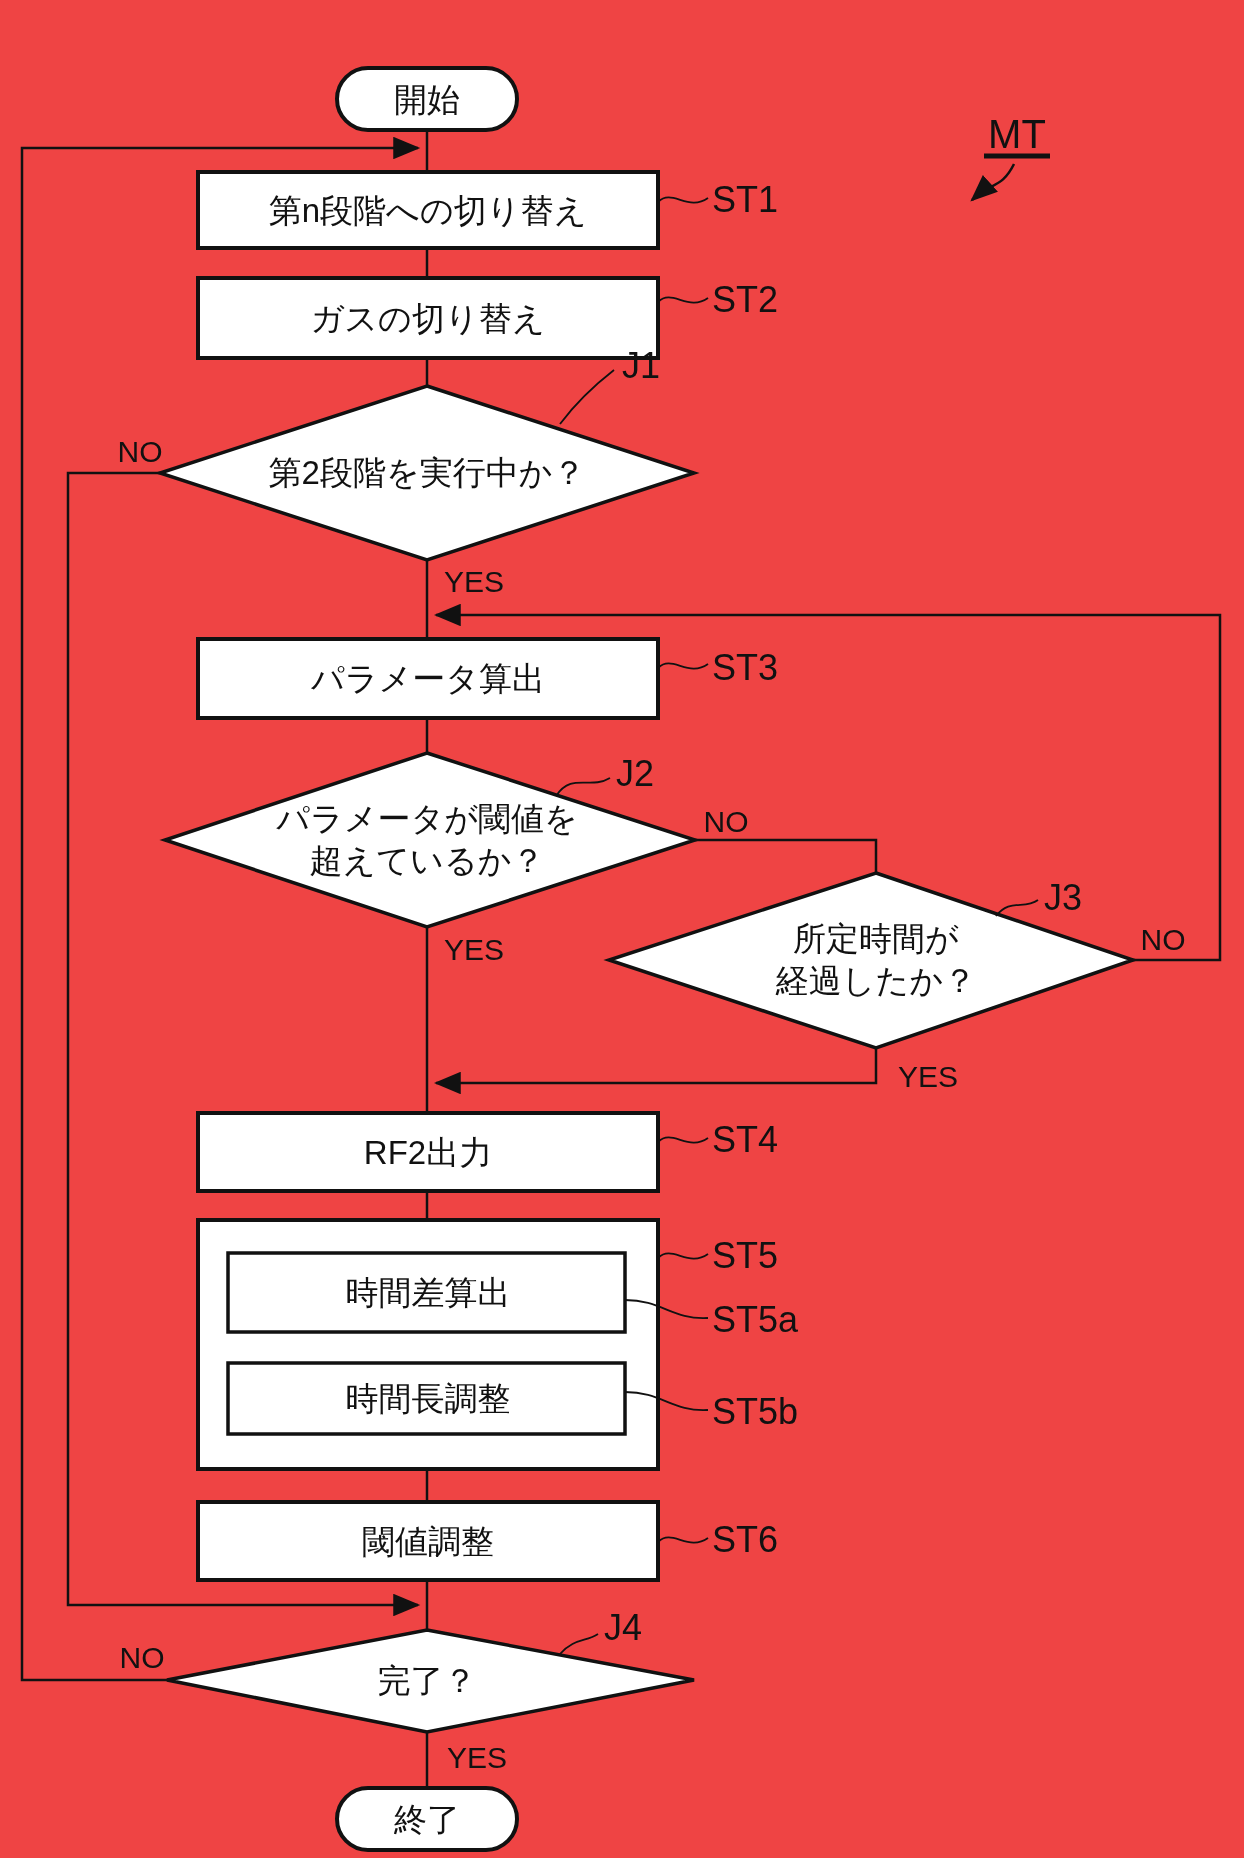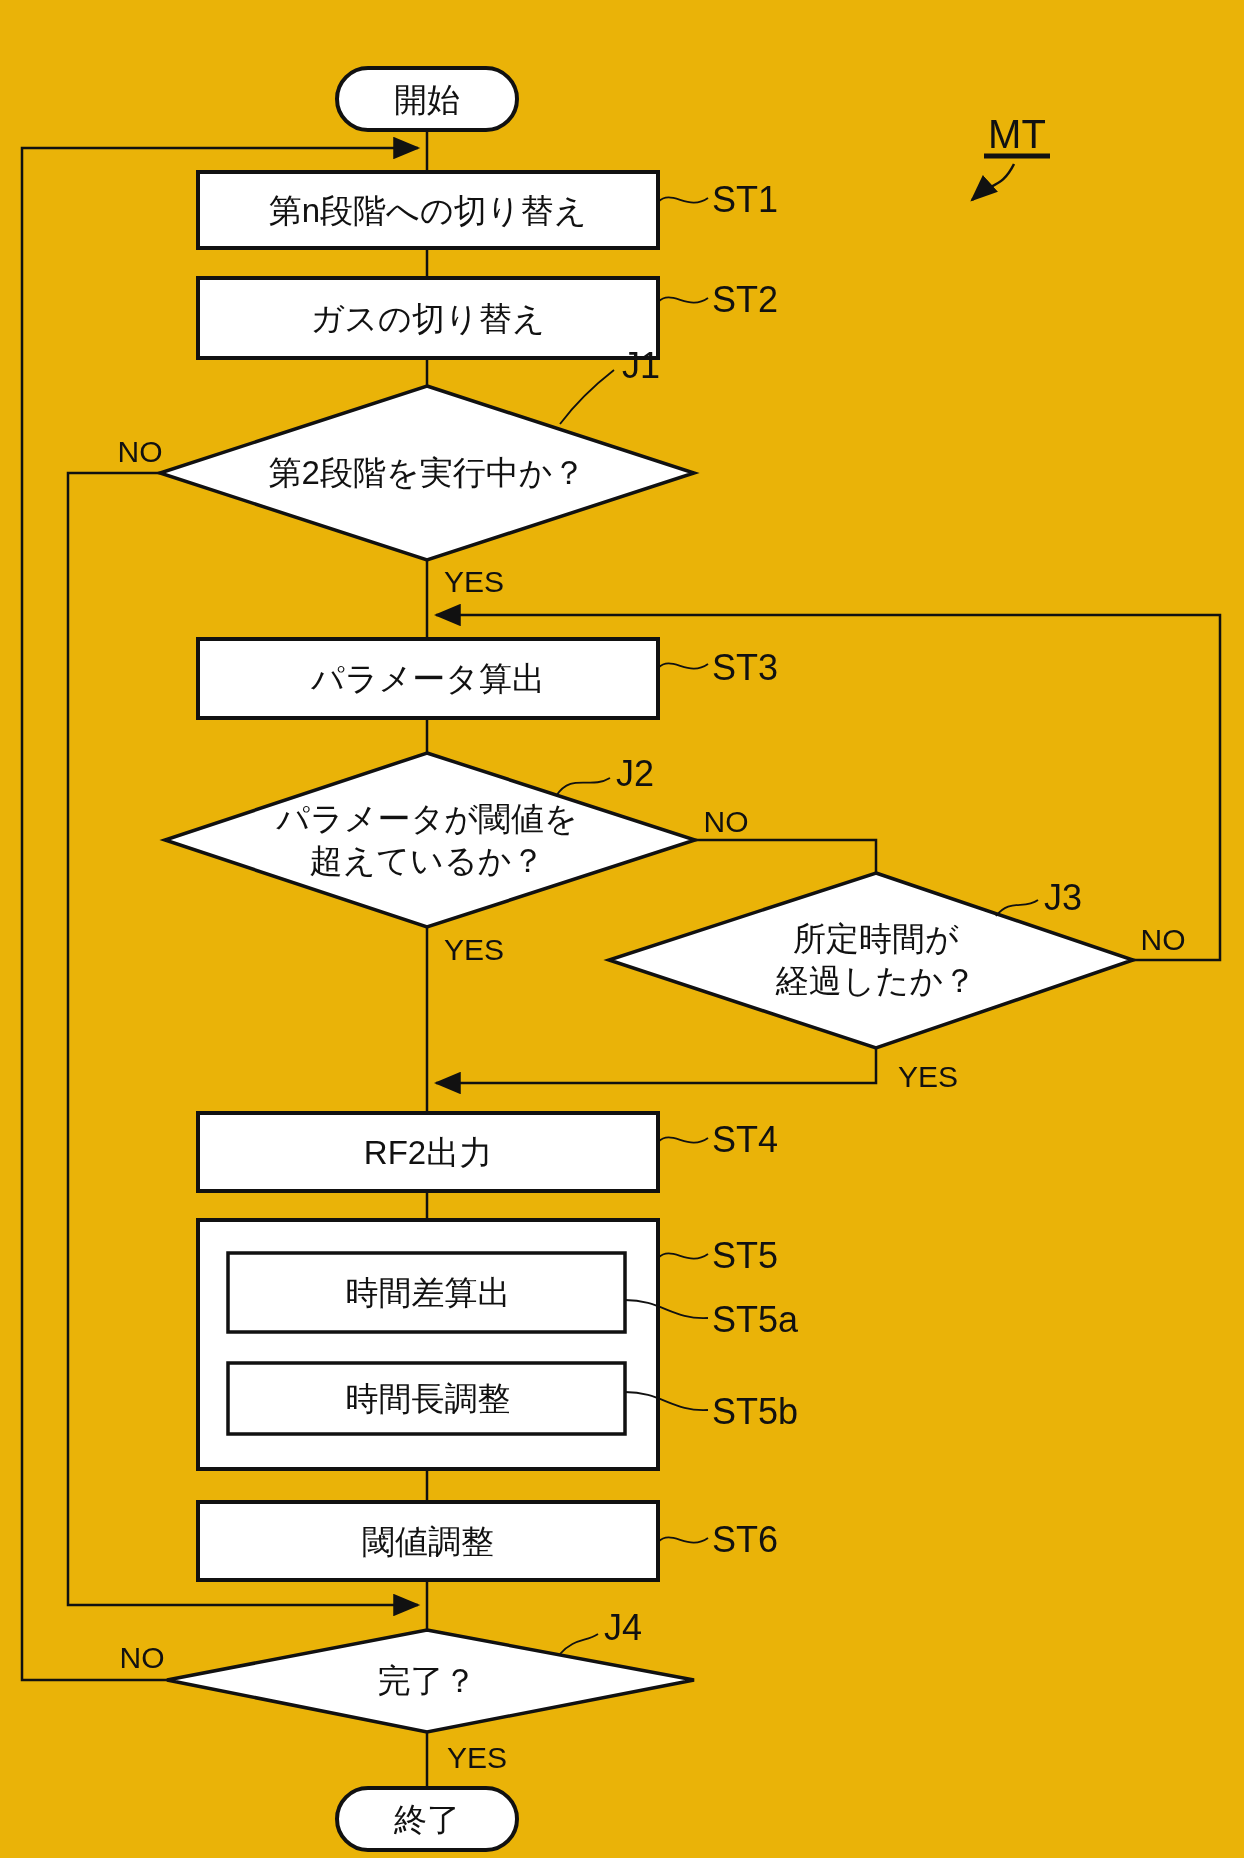--- a/index.html
+++ b/index.html
@@ -1,16 +1,16 @@
 <!DOCTYPE html>
 <html><head>
 <meta charset="utf-8">
 <style>
   html,body{margin:0;padding:0;background:#ffffff;}
-  #stage{position:relative;width:1244px;height:1858px;background:#eab308;overflow:hidden;}
+  #stage{position:relative;width:1244px;height:1858px;background:#ef4444;overflow:hidden;}
   svg{display:block;}
   text{font-family:"Liberation Sans","DejaVu Sans",sans-serif;fill:#111;}
   .node-text{font-size:33px;}
   .ref-label{font-size:36px;}
   .yn-label{font-size:30px;}
   .mt-label{font-size:40px;}
   .box{fill:#ffffff;stroke:#111;stroke-width:4;}
   .inner-box{fill:#ffffff;stroke:#111;stroke-width:3.5;}
   .diamond{fill:#ffffff;stroke:#111;stroke-width:3.5;}
   .terminal{fill:#ffffff;stroke:#111;stroke-width:4;}

